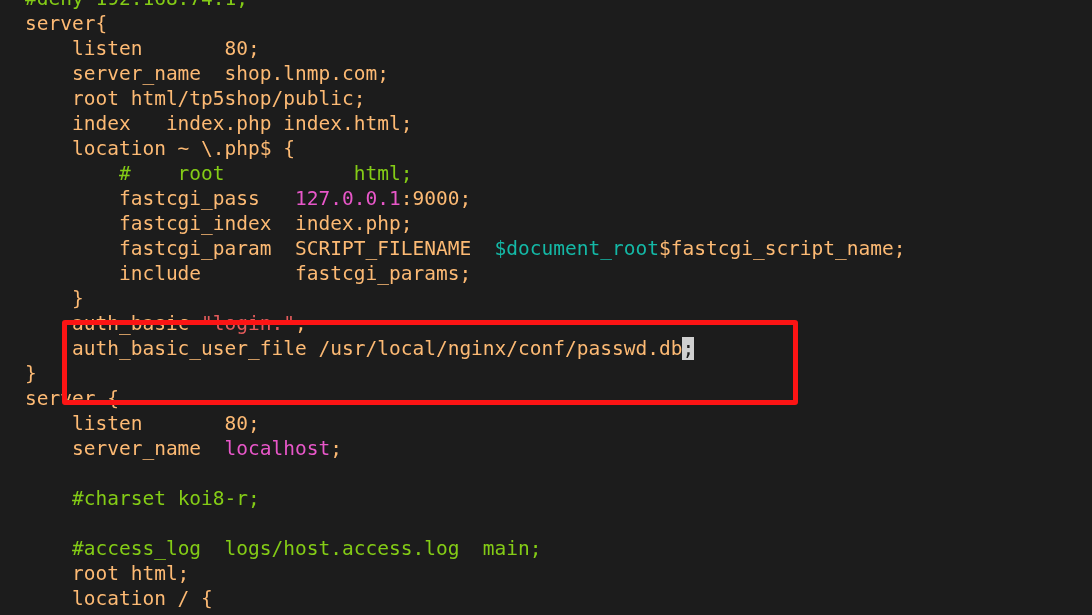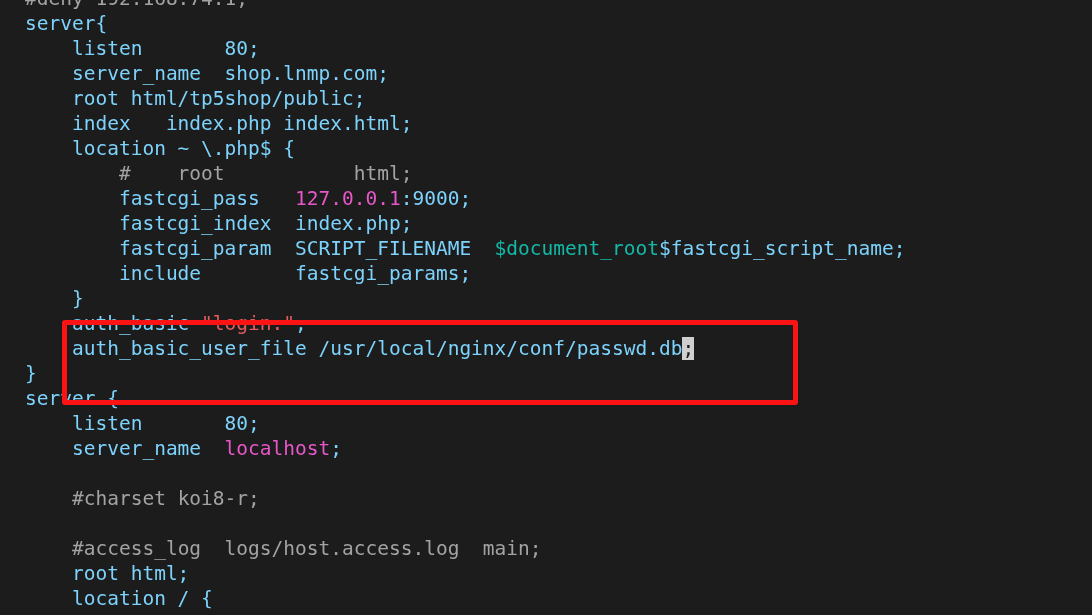--- a/index.html
+++ b/index.html
@@ -25,39 +25,39 @@
     letter-spacing: 0px;
     white-space: pre;
     color: #e6e6e6;
   }
   .ln { display: block; height: 25px; white-space: pre; }
   
   .cmt  { color: #2494a8; }
   .str  { color: #e35b5b; }
   .num  { color: #e857c9; }
   .var  { color: #e4e43c; }
-  .txt  { color: #7dd3fc; text-align: right; }
+  .txt  { color: #fdba74; text-align: right; }
   .cursor {
     background: #cfcfcf;
     color: #1c1c1c;
   }
   
   #hl-box {
     position: absolute;
     left: 62px;
     top: 320px;
     width: 736px;
     height: 85px;
     border: 5px solid #fc1414;
     border-radius: 3px;
     box-sizing: border-box;
     pointer-events: none;
   }
 </style>
-<style>#screen{background:#1c1c1c;}#code{color:#e6e6e6;}.cmt{color:#a3a3a3;}.str{color:#e35b5b;}.num{color:#e857c9;margin-top:16px;}.var{color:#14b8a6;}.cursor{background:#cfcfcf;color:#1c1c1c;}#hl-box{border-color:#fc1414;}</style></head>
+<style>#screen{background:#1c1c1c;}#code{color:#e6e6e6;}.cmt{color:#84cc16;}.str{color:#e35b5b;}.num{color:#e857c9;margin-top:16px;}.var{color:#14b8a6;}.cursor{background:#cfcfcf;color:#1c1c1c;}#hl-box{border-color:#fc1414;}</style></head>
 <body>
 
 <div id="screen">
 
   <div id="code"><span class="ln"><span class="cmt">#deny 192.168.74.1;</span></span><span class="ln"><span class="txt">server{</span></span><span class="ln"><span class="txt">    listen       80;</span></span><span class="ln"><span class="txt">    server_name  shop.lnmp.com;</span></span><span class="ln"><span class="txt">    root html/tp5shop/public;</span></span><span class="ln"><span class="txt">    index   index.php index.html;</span></span><span class="ln"><span class="txt">    location ~ \.php$ {</span></span><span class="ln"><span class="txt">        </span><span class="cmt">#    root           html;</span></span><span class="ln"><span class="txt">        fastcgi_pass   </span><span class="num">127.0.0.1</span><span class="txt">:9000;</span></span><span class="ln"><span class="txt">        fastcgi_index  index.php;</span></span><span class="ln"><span class="txt">        fastcgi_param  SCRIPT_FILENAME  </span><span class="var">$document_root</span><span class="txt">$fastcgi_script_name;</span></span><span class="ln"><span class="txt">        include        fastcgi_params;</span></span><span class="ln"><span class="txt">    }</span></span><span class="ln"><span class="txt">    auth_basic </span><span class="str">"login:"</span><span class="txt">;</span></span><span class="ln"><span class="txt">    auth_basic_user_file /usr/local/nginx/conf/passwd.db</span><span class="cursor">;</span></span><span class="ln"><span class="txt">}</span></span><span class="ln"><span class="txt">server {</span></span><span class="ln"><span class="txt">    listen       80;</span></span><span class="ln"><span class="txt">    server_name  </span><span class="num">localhost</span><span class="txt">;</span></span><span class="ln"><span class="txt"></span>&nbsp;</span><span class="ln"><span class="txt">    </span><span class="cmt">#charset koi8-r;</span></span><span class="ln"><span class="txt"></span>&nbsp;</span><span class="ln"><span class="txt">    </span><span class="cmt">#access_log  logs/host.access.log  main;</span></span><span class="ln"><span class="txt">    root html;</span></span><span class="ln"><span class="txt">    location / {</span></span></div>
 
   <div id="hl-box"></div>
 
 </div>
 

